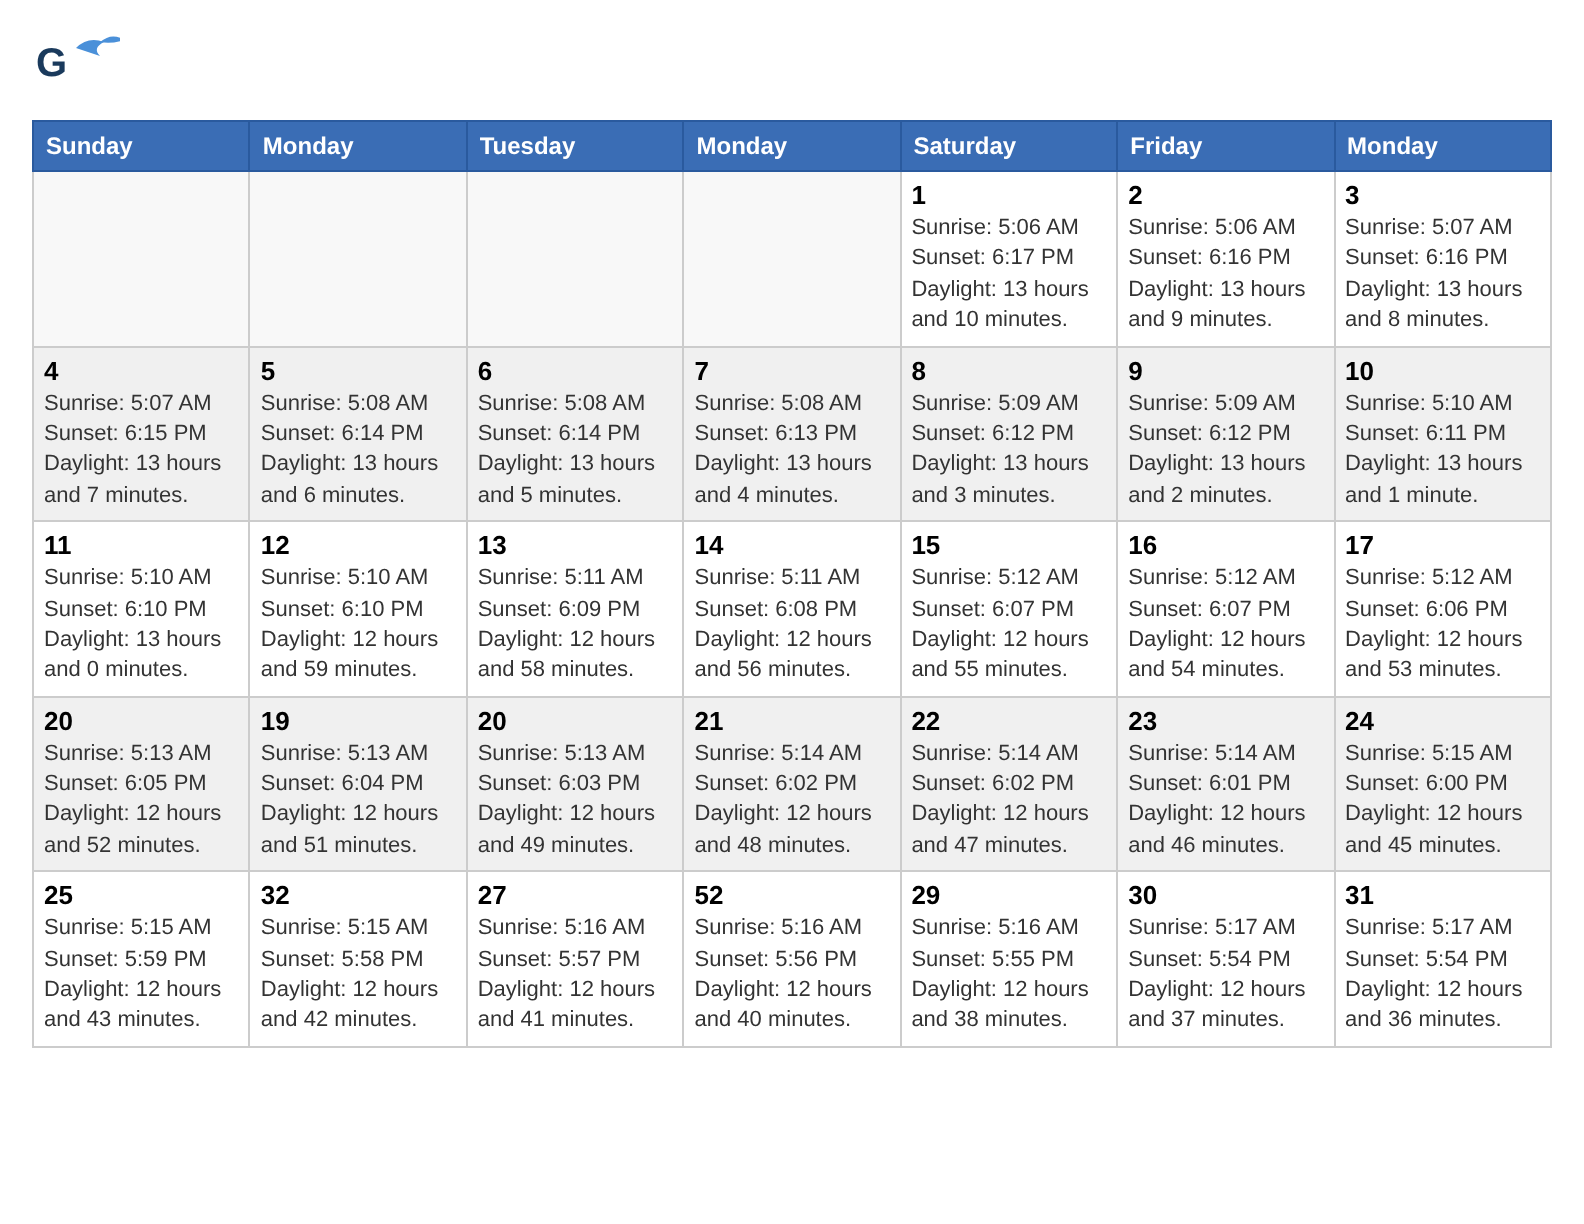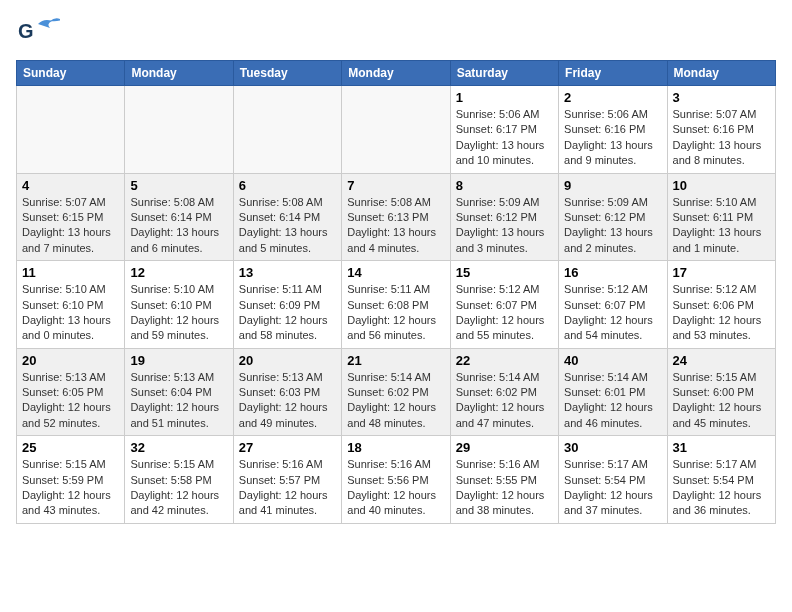--- a/index.html
+++ b/index.html
@@ -211,21 +211,21 @@
         </td>
         <td class="shaded">
           <div class="day-num">21</div>
           <div class="day-info">Sunrise: 5:14 AM<br>Sunset: 6:02 PM<br>Daylight: 12 hours and 48 minutes.</div>
         </td>
         <td class="shaded">
           <div class="day-num">22</div>
           <div class="day-info">Sunrise: 5:14 AM<br>Sunset: 6:02 PM<br>Daylight: 12 hours and 47 minutes.</div>
         </td>
         <td class="shaded">
-          <div class="day-num">40</div>
+          <div class="day-num">23</div>
           <div class="day-info">Sunrise: 5:14 AM<br>Sunset: 6:01 PM<br>Daylight: 12 hours and 46 minutes.</div>
         </td>
         <td class="shaded">
           <div class="day-num">24</div>
           <div class="day-info">Sunrise: 5:15 AM<br>Sunset: 6:00 PM<br>Daylight: 12 hours and 45 minutes.</div>
         </td>
       </tr>
       <tr>
         <td>
           <div class="day-num">25</div>
@@ -233,21 +233,21 @@
         </td>
         <td>
           <div class="day-num">32</div>
           <div class="day-info">Sunrise: 5:15 AM<br>Sunset: 5:58 PM<br>Daylight: 12 hours and 42 minutes.</div>
         </td>
         <td>
           <div class="day-num">27</div>
           <div class="day-info">Sunrise: 5:16 AM<br>Sunset: 5:57 PM<br>Daylight: 12 hours and 41 minutes.</div>
         </td>
         <td>
-          <div class="day-num">18</div>
+          <div class="day-num">52</div>
           <div class="day-info">Sunrise: 5:16 AM<br>Sunset: 5:56 PM<br>Daylight: 12 hours and 40 minutes.</div>
         </td>
         <td>
           <div class="day-num">29</div>
           <div class="day-info">Sunrise: 5:16 AM<br>Sunset: 5:55 PM<br>Daylight: 12 hours and 38 minutes.</div>
         </td>
         <td>
           <div class="day-num">30</div>
           <div class="day-info">Sunrise: 5:17 AM<br>Sunset: 5:54 PM<br>Daylight: 12 hours and 37 minutes.</div>
         </td>

